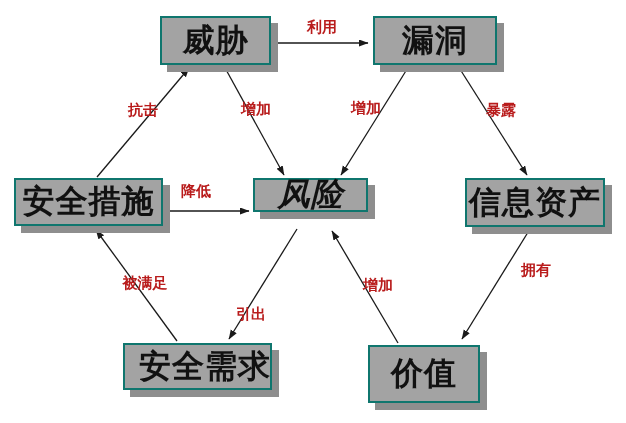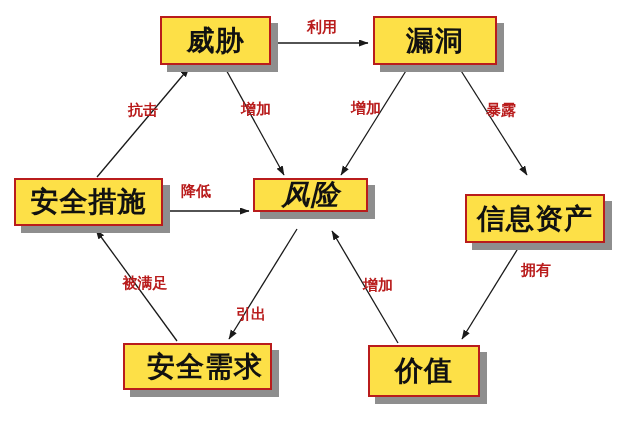--- a/index.html
+++ b/index.html
@@ -18,27 +18,27 @@
   .edges-svg {
     position: absolute;
     left: 0;
     top: 0;
     width: 626px;
     height: 423px;
   }
   .node {
     position: absolute;
     box-sizing: border-box;
-    background: #fde047;
-    border: 2px solid #b91c1c;
+    background: #a3a3a3;
+    border: 2px solid #0f766e;
     box-shadow: 7px 7px 0 #8e8e8e;
     display: flex;
     align-items: center;
     justify-content: center;
-    font-size: 28px;
+    font-size: 32px;
     font-weight: bold;
     color: #111111;
     letter-spacing: 1px;
     white-space: nowrap;
   }
   .edge-label {
     position: absolute;
     transform: translate(-50%, -50%);
     font-size: 15px;
     font-weight: bold;
@@ -67,23 +67,23 @@
         <line x1="297" y1="229" x2="229" y2="339" stroke="#1a1a1a" stroke-width="1.3" marker-end="url(#arrowhead)"></line>
         <line x1="398" y1="343" x2="332" y2="231" stroke="#1a1a1a" stroke-width="1.3" marker-end="url(#arrowhead)"></line>
         <line x1="530" y1="229" x2="462" y2="339" stroke="#1a1a1a" stroke-width="1.3" marker-end="url(#arrowhead)"></line>
       </g>
   </svg>
   <div id="nodes-layer">
       <div class="node" style="left: 160px; top: 16px; width: 111px; height: 49px;">威胁</div>
       <div class="node" style="left: 373px; top: 16px; width: 124px; height: 49px;">漏洞</div>
       <div class="node" style="left: 14px; top: 178px; width: 149px; height: 48px;">安全措施</div>
       <div class="node" style="left: 253px; top: 178px; width: 115px; height: 34px; font-style: italic;">风险</div>
-      <div class="node" style="left: 465px; top: 178px; width: 140px; height: 49px; margin-top: 16px;">信息资产</div>
+      <div class="node" style="left: 465px; top: 178px; width: 140px; height: 49px;">信息资产</div>
       <div class="node" style="left: 123px; top: 343px; width: 149px; height: 47px; padding-left: 15px;">安全需求</div>
-      <div class="node" style="left: 368px; top: 345px; width: 112px; height: 52px;">价值</div>
+      <div class="node" style="left: 368px; top: 345px; width: 112px; height: 58px;">价值</div>
     </div>
   <div id="labels-layer">
       <span class="edge-label" style="left: 322px; top: 27px;">利用</span>
       <span class="edge-label" style="left: 143px; top: 110px;">抗击</span>
       <span class="edge-label" style="left: 256px; top: 109px;">增加</span>
       <span class="edge-label" style="left: 366px; top: 108px;">增加</span>
       <span class="edge-label" style="left: 501px; top: 110px;">暴露</span>
       <span class="edge-label" style="left: 196px; top: 191px;">降低</span>
       <span class="edge-label" style="left: 145px; top: 283px;">被满足</span>
       <span class="edge-label" style="left: 251px; top: 270px; margin-top: 44px;">引出</span>

